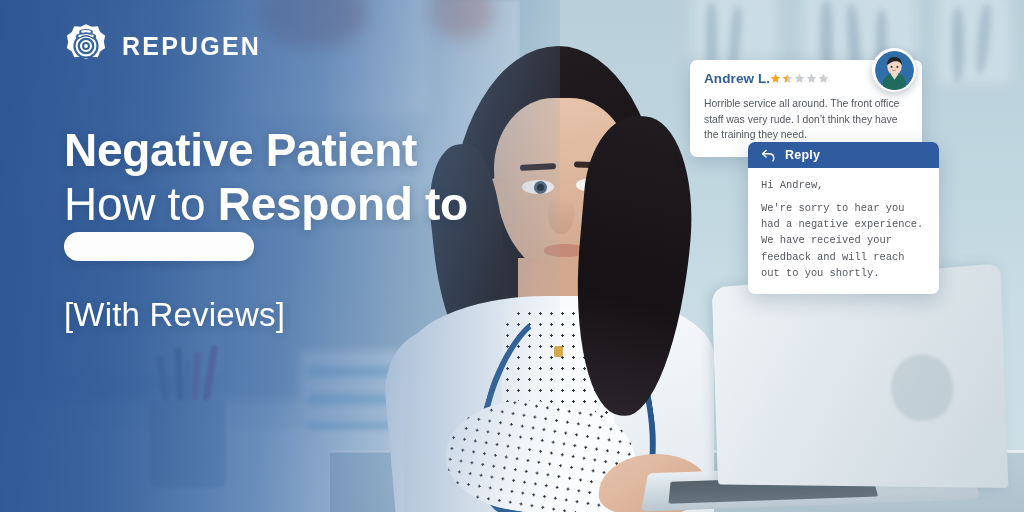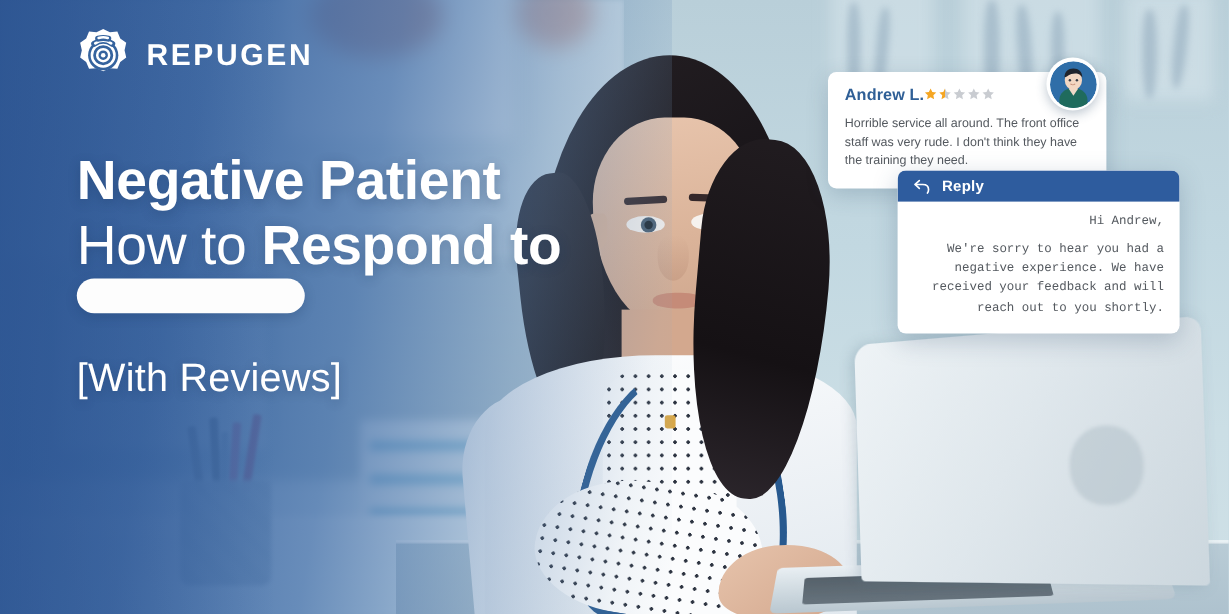--- a/index.html
+++ b/index.html
@@ -294,24 +294,23 @@
   }
   .avatar {
     position:absolute; left:872px; top:48px; width:44px; height:44px;
     border-radius:50%; background:#fff; padding:2.5px;
     box-shadow:0 3px 9px rgba(40,70,100,.30);
   }
   .avatar svg { display:block; border-radius:50%; }
 
   
   .reply-card {
-    position:absolute; left:748px; top:142px; width:235px;
+    position:absolute; left:748px; top:142px; width:191px;
     background:#fff; border-radius:7px; overflow:hidden;
     box-shadow:0 6px 20px rgba(50,80,110,.25);
-    text-align:right;
   }
   .reply-head {
     background:#2e5c9e; color:#fff; padding:6px 13px;
     display:flex; align-items:center; gap:9px;
   }
   .reply-head .lbl { font-size:12.5px; font-weight:700; letter-spacing:.2px; }
   .reply-body { padding:9px 13px 13px 13px; color:#54595f; font-size:10.4px; line-height:1.55;font-family:Liberation Mono, monospace; }
   .reply-body .greet { margin-bottom:7px; }
 </style>
 </head>

